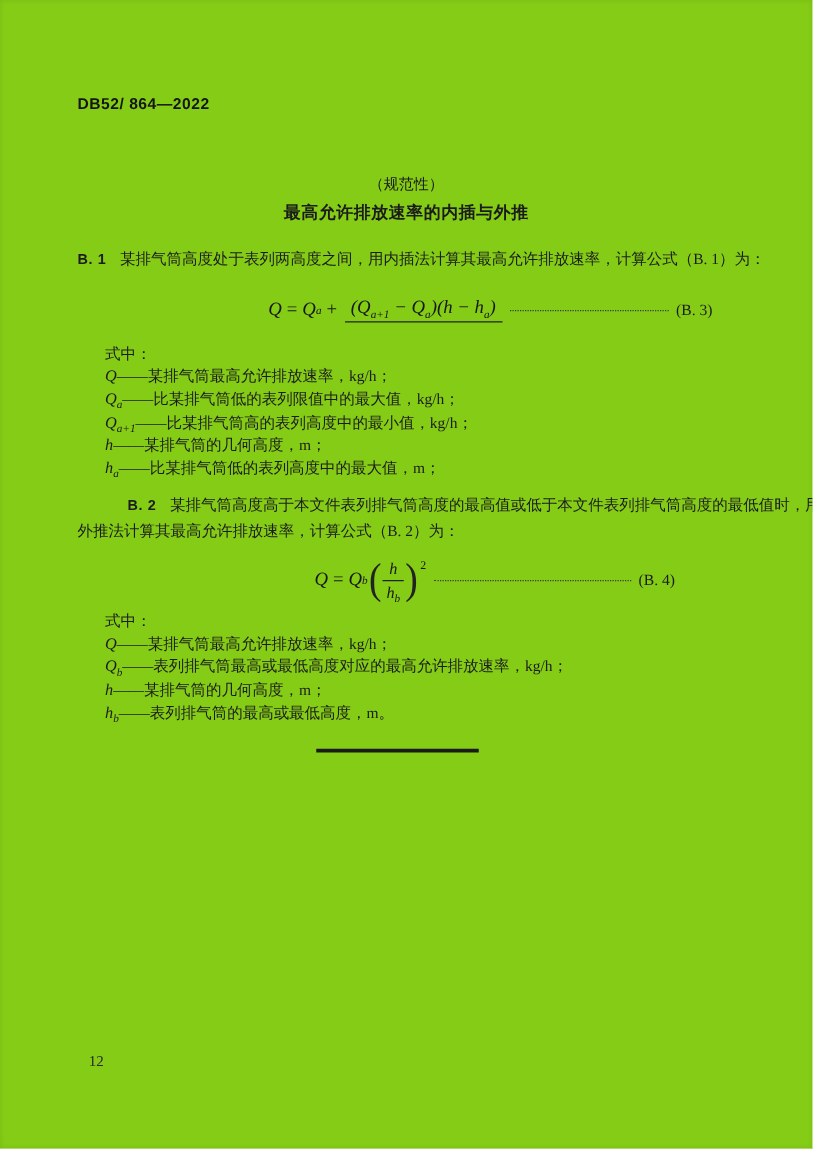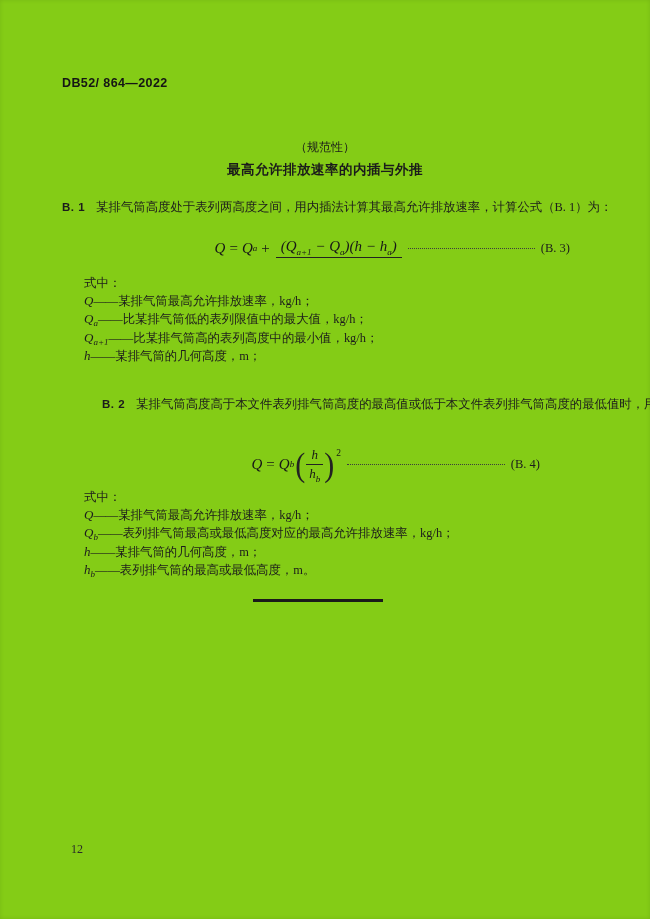--- a/index.html
+++ b/index.html
@@ -96,24 +96,26 @@
     <span class="leader"></span>
     <span class="fnum">(B. 3)</span>
   </div>
 
   <div class="where-block wb1">
     <div class="def-line">式中：</div>
     <div class="def-line"><span class="sym">Q</span><sub class="ssub"></sub><span>——某排气筒最高允许排放速率，kg/h；</span></div>
     <div class="def-line"><span class="sym">Q</span><sub class="ssub">a</sub><span>——比某排气筒低的表列限值中的最大值，kg/h；</span></div>
     <div class="def-line"><span class="sym">Q</span><sub class="ssub">a+1</sub><span>——比某排气筒高的表列高度中的最小值，kg/h；</span></div>
     <div class="def-line"><span class="sym">h</span><sub class="ssub"></sub><span>——某排气筒的几何高度，m；</span></div>
+    <div class="def-line"><span class="sym">h</span><sub class="ssub">a</sub><span>——比某排气筒低的表列高度中的最大值，m；</span></div>
   </div>
 
   <div class="para b2-para">
     <div class="b2-line1"><span class="sec-label">B. 2</span><span>某排气筒高度高于本文件表列排气筒高度的最高值或低于本文件表列排气筒高度的最低值时，用</span></div>
+    <div class="b2-line2">外推法计算其最高允许排放速率，计算公式（B. 2）为：</div>
   </div>
 
   <div class="formula-row f2">
     <span class="fspace"></span>
     <span class="math">
         <span>Q</span>
         <span class="op">=</span>
         <span>Q</span>
         <sub>b</sub>
         <span class="bigparen">(</span>

